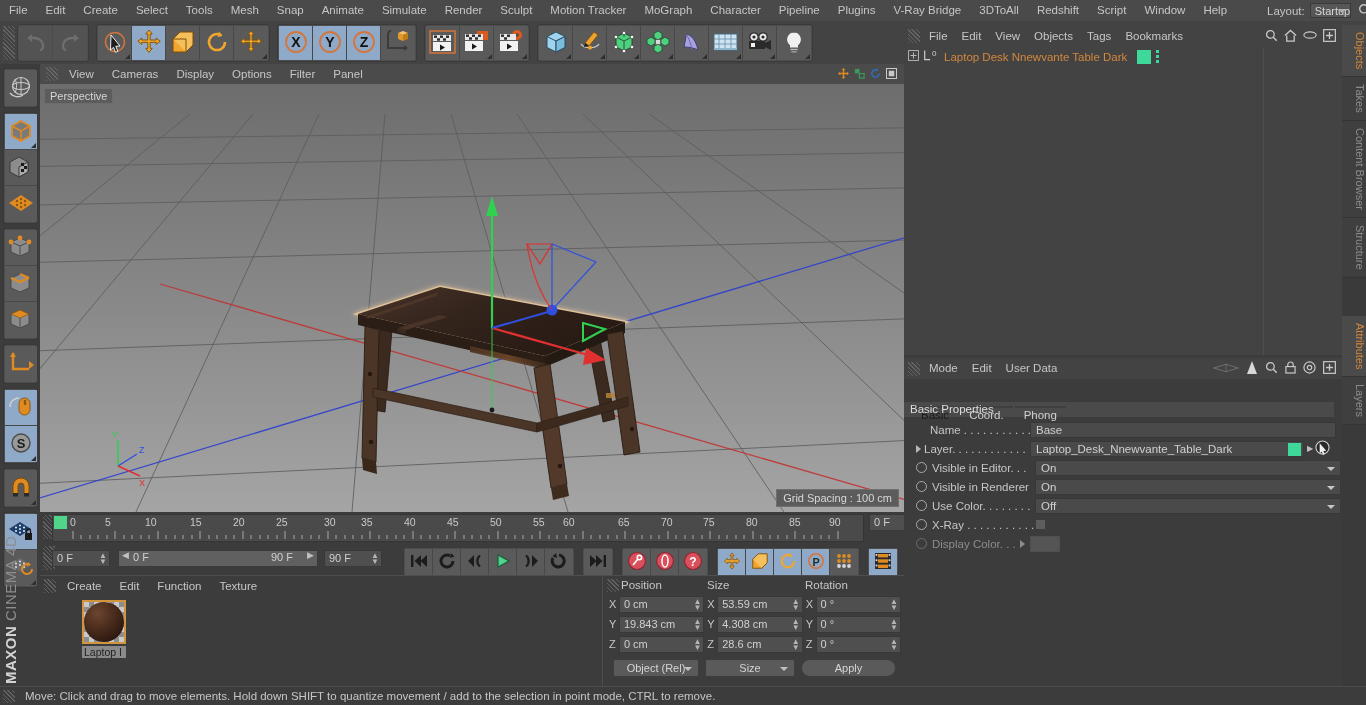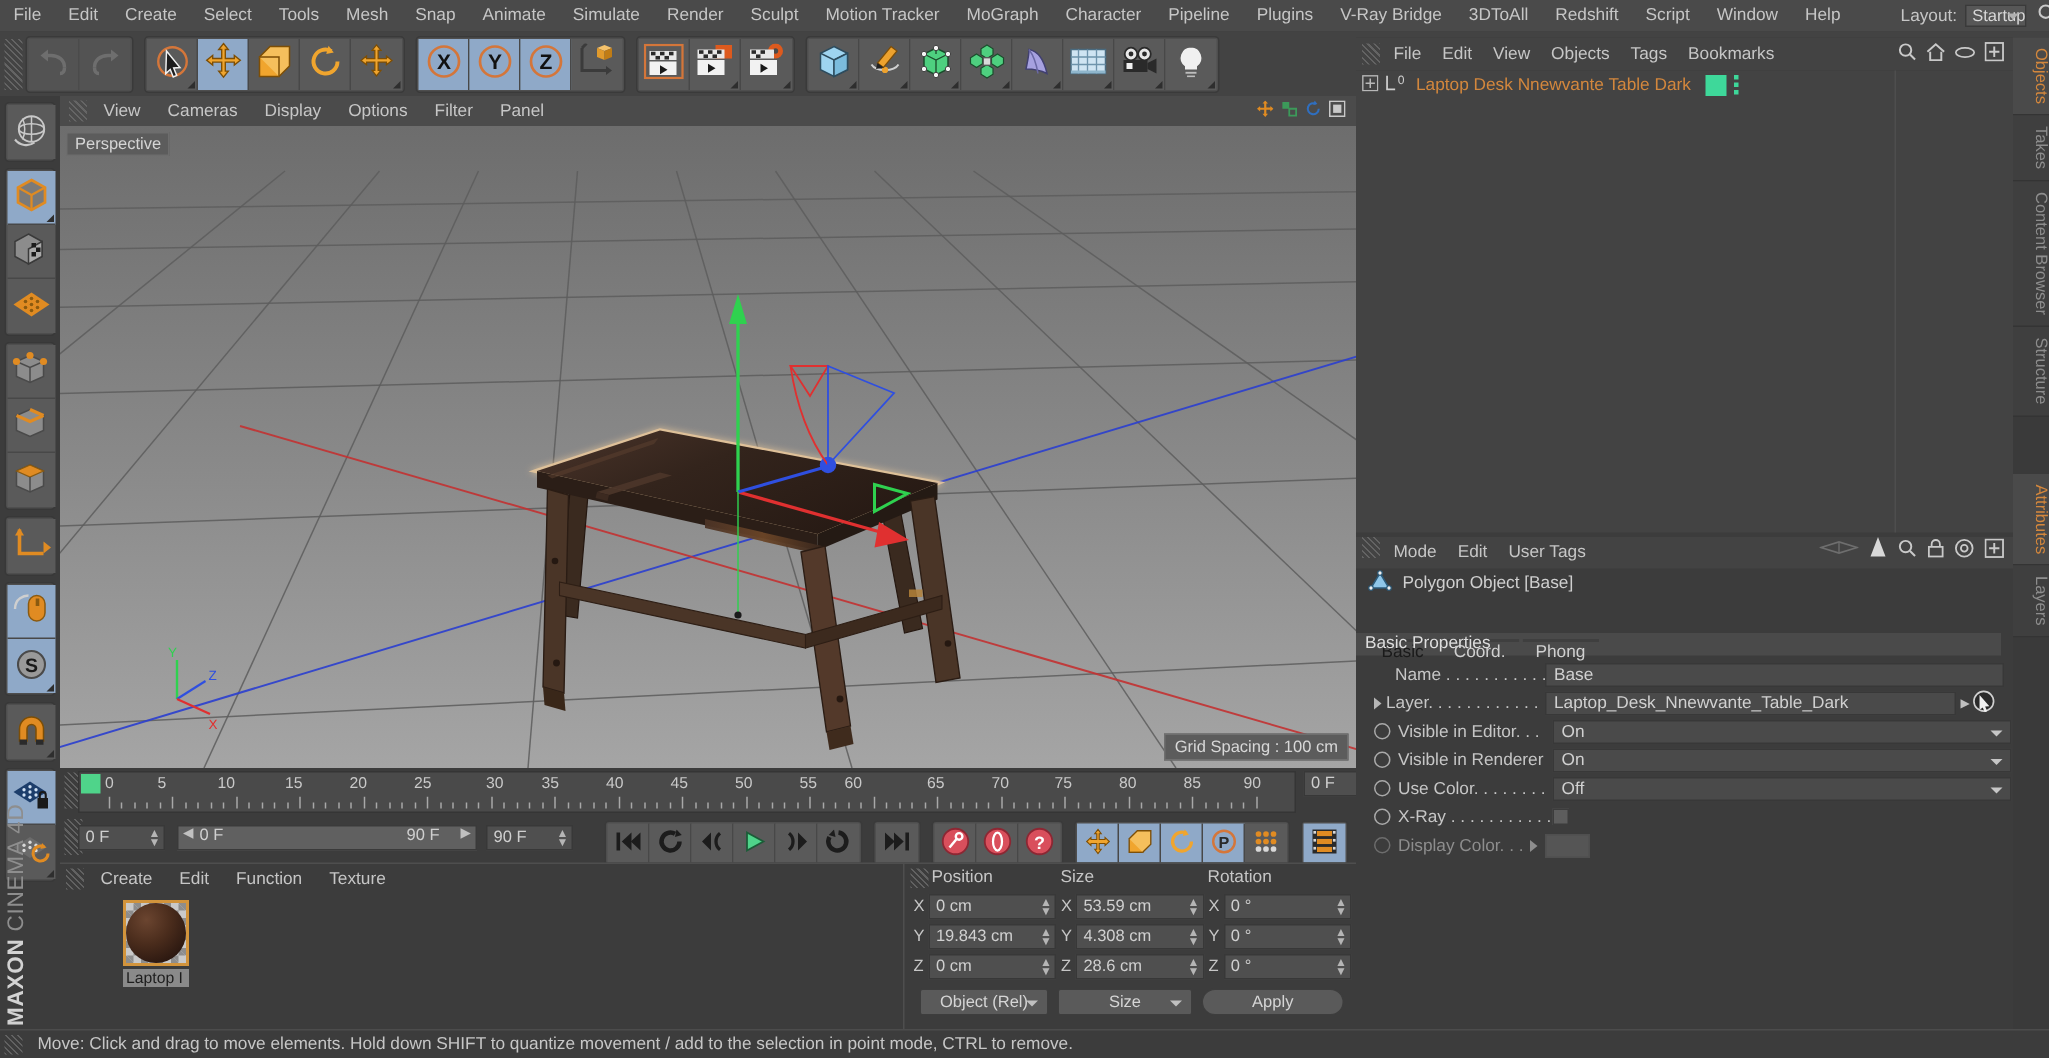--- a/index.html
+++ b/index.html
@@ -122,21 +122,21 @@
   .objlist { position:absolute; left:0; top:22px; width:438px; height:308px; background:#434343; }
   .objrow { display:flex; align-items:center; height:19px; padding-left:4px; }
   .objname { color:#d3873d; font-size:11.5px; margin-left:4px; }
   .objcolchip { width:14px; height:14px; background:#3ed89a; margin-left:10px; }
   .objdots { margin-left:5px; display:flex; flex-direction:column; gap:2px; }
   .objdots i { width:3px; height:3px; background:#3ed89a; display:block; }
   .objcolsep { position:absolute; left:359px; top:0; width:1px; height:308px; background:#4e4e4e; }
 
   
   .attrmgr { position:absolute; left:904px; top:358px; width:438px; height:330px; background:#3c3c3c; }
-  .attrmenu { height:21px; display:flex; align-items:flex-start; background:#434343; }
+  .attrmenu { height:21px; display:flex; align-items:center; background:#434343; }
   .attrmenu .mi { padding:0 7px; font-size:11.5px; color:#c6c6c6; line-height:21px; }
   .attricons { margin-left:auto; display:flex; align-items:center; gap:7px; padding-right:6px; }
   .attrtitle { display:flex; align-items:center; height:20px; padding-left:8px; gap:7px;
                font-size:11.5px; color:#cfcfcf; }
   .attrtabs { display:flex; gap:2px; padding-left:8px; height:18px; }
   .atab { padding:0 8px; background:#5a5a5a; border:1px solid #3f3f3f; font-size:11.5px;
           color:#d0d0d0; line-height:16px;margin-top:27px; }
   .atab.act { background:#8fa9c8; color:#1a1a1a; }
   .secthead { margin-top:5px; height:15px; background:#4a4a4a; color:#dedede; font-size:11.5px;
               line-height:15px; padding-left:6px; width:430px; }
@@ -1251,21 +1251,21 @@
           </span>
       </div>
     </div>
   </div>
 
   <div class="attrmgr">
     <div class="attrmenu">
       <div class="grip" style="height:14px;margin-left:4px"></div>
       <div class="mi">Mode</div>
       <div class="mi">Edit</div>
-      <div class="mi">User Tags</div>
+      <div class="mi">User Data</div>
       <div class="attricons">
         <span>
           <svg width="26" height="12" viewBox="0 0 28 12">
               <path d="M1 6l13-4 13 4-13 4z" fill="none" stroke="#6e6e6e" stroke-width="1.2"></path>
               <path d="M14 2v8" stroke="#6e6e6e" stroke-width="1"></path>
             </svg>
         </span>
         <span>
           <svg width="12" height="14" viewBox="0 0 12 14">
               <path d="M6 0l5 13H1z" fill="#d8d8d8"></path>
@@ -1291,52 +1291,41 @@
         </span>
         <span>
           <svg width="13" height="13" viewBox="0 0 14 14">
               <rect x=".7" y=".7" width="12.6" height="12.6" fill="none" stroke="#c9c9c9" stroke-width="1.3"></rect>
               <path d="M7 3.3v7.4M3.3 7h7.4" stroke="#c9c9c9" stroke-width="1.4"></path>
             </svg>
         </span>
       </div>
     </div>
 
-    <div class="attrtitle">
-      <span>
-        <svg width="16" height="15" viewBox="0 0 16 15">
-            <path d="M8 2l6 10H2z" fill="#8fc6e8" stroke="#2c5a78" stroke-width="1"></path>
-            <circle cx="8" cy="2" r="1.5" fill="#f0f0f0" stroke="#2c5a78" stroke-width=".8"></circle>
-            <circle cx="2" cy="12" r="1.5" fill="#f0f0f0" stroke="#2c5a78" stroke-width=".8"></circle>
-            <circle cx="14" cy="12" r="1.5" fill="#f0f0f0" stroke="#2c5a78" stroke-width=".8"></circle>
-          </svg>
-      </span>
-      <span>Polygon Object [Base]</span>
-    </div>
 
     <div class="attrtabs">
       <div class="atab act">Basic</div>
       <div class="atab">Coord.</div>
       <div class="atab">Phong</div>
     </div>
 
     <div class="secthead">Basic Properties</div>
 
     <div class="prow" style="margin-top:3px">
       <span style="width:20px"></span>
       <span class="plabel" style="width:100px">Name . . . . . . . . . . .</span>
       <div class="pfield" style="width:306px">
         <span>Base</span>
       </div>
     </div>
 
     <div class="prow">
       <span class="arrowr" style="margin-left:6px"></span>
       <span class="plabel" style="width:106px;margin-left:-2px">Layer. . . . . . . . . . . .</span>
-      <div class="pfield" style="width:274px; display:flex; align-items:flex-start;flex-direction:column;">
+      <div class="pfield" style="width:274px; display:flex; align-items:flex-end;">
         <span style="flex:1">Laptop_Desk_Nnewvante_Table_Dark</span>
         <span style="width:13px;height:13px;background:#3ed89a;margin-right:2px"></span>
       </div>
       <span style="margin-left:1px;width:10px;text-align:center;font-size:8px;color:#c0c0c0">▶</span>
       <span>
         <svg width="15" height="15" viewBox="0 0 16 16">
             <circle cx="8" cy="8" r="7" fill="#2a2a2a" stroke="#d0d0d0" stroke-width="1.2"></circle>
             <path d="M5 3.5l7 8-3 .2 1.4 3.4-1.7.7-1.4-3.4L5 14z" fill="#f0f0f0"></path>
           </svg>
       </span>

